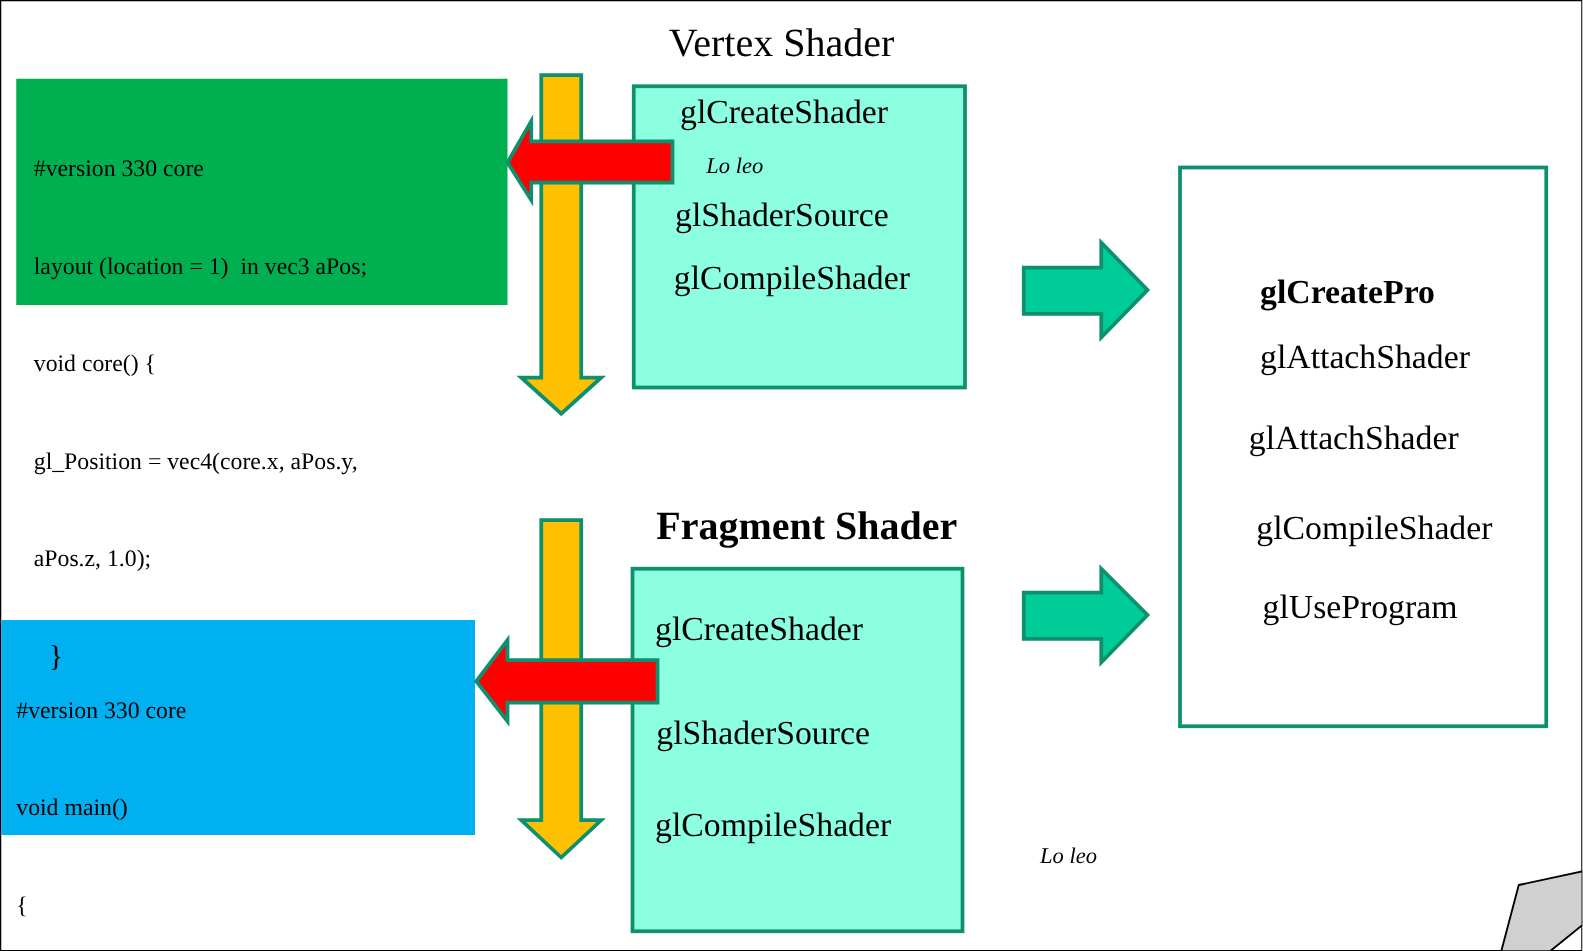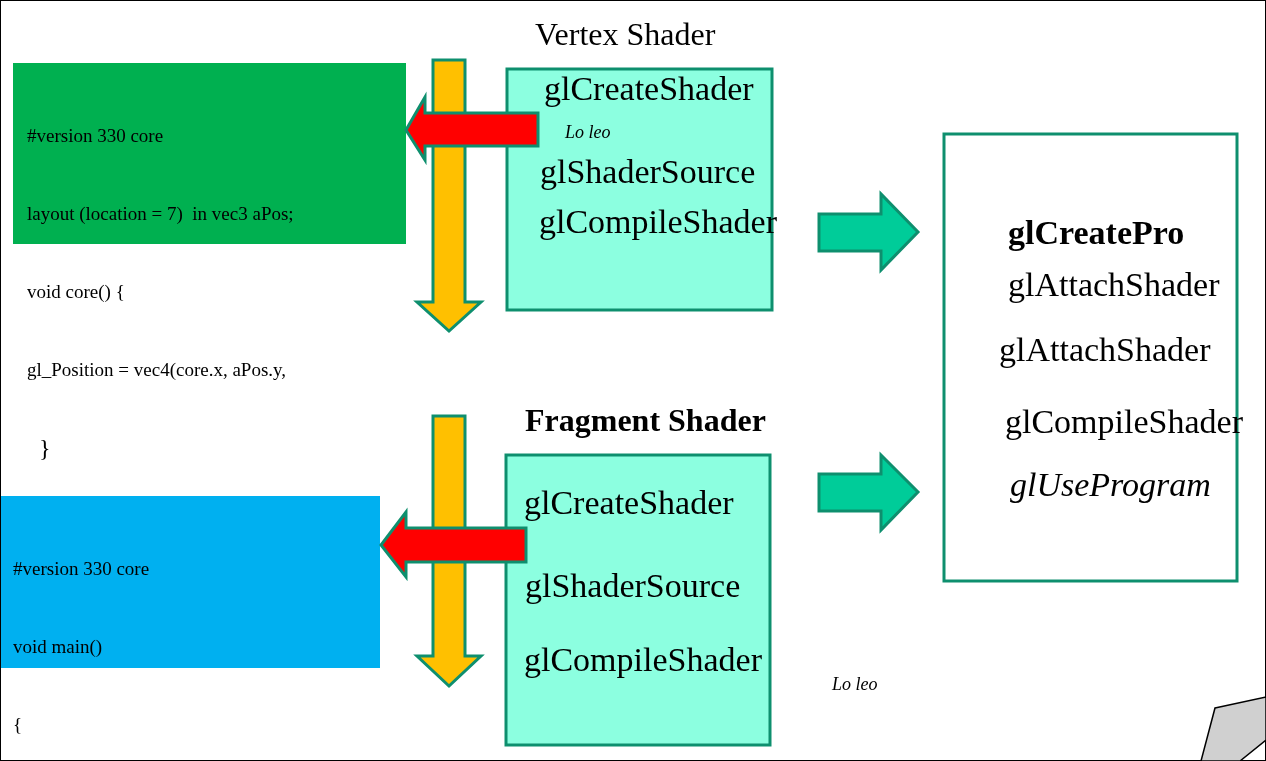--- a/index.html
+++ b/index.html
@@ -14,21 +14,21 @@
     border: 1px solid #000; box-sizing: content-box;
   }
   svg.layer { position: absolute; left: 0; top: 0; }
   .code {
     position: absolute; box-sizing: border-box;
     font-size: 19px; line-height: 26px; white-space: pre;
   }
   .code .line { display: block; }
   .code .brace { font-size: 24px; line-height: 26px; }
   .section-title { position: absolute; font-size: 32px; line-height: 32px; white-space: nowrap; }
-  .fn { position: absolute; font-size: 34px; line-height: 32px; white-space: nowrap; text-align: right; }
+  .fn { position: absolute; font-size: 27px; line-height: 32px; white-space: nowrap; text-align: right; }
   .note { position: absolute; font-size: 18px; line-height: 32px; font-style: italic; white-space: nowrap; }
 </style>
 </head>
 <body>
 
 <div class="frame"></div>
 
 <svg class="layer" width="1266" height="761">
 
   <rect id="vcode-bg" x="13" y="63" width="393" height="181" fill="#00b050"></rect>
@@ -50,23 +50,24 @@
   <polygon id="r1" class="right-arrow" points="819,214 881,214 881,194 918,232 881,270 881,251 819,251" fill="#00cc99" stroke="#0e8f6e" stroke-width="3"></polygon>
   <polygon id="r2" class="right-arrow" points="819,474 881,474 881,455 918,492 881,530 881,511 819,511" fill="#00cc99" stroke="#0e8f6e" stroke-width="3"></polygon>
 
   <rect id="pbox" x="944" y="134" width="293" height="447" fill="#ffffff" stroke="#0e8f6e" stroke-width="3"></rect>
 
   <polygon id="corner" points="1215,708 1266,697 1266,740 1240,761 1201,761" fill="#d0d0d0" stroke="#000000" stroke-width="1.5"></polygon>
 </svg>
 
 <div class="code" style="left:27px; top:71px;">
   <span class="line">#version 330 core</span>
-  <span class="line">layout (location = 7)  in vec3 aPos;</span>
+  <span class="line">layout (location = 1)  in vec3 aPos;</span>
   <span class="line">void core() {</span>
   <span class="line">gl_Position = vec4(core.x, aPos.y,</span>
+  <span class="line">aPos.z, 1.0);</span>
   <span class="line brace">  }</span>
 </div>
 
 <div class="code" style="left:13px; top:504px;">
   <span class="line">#version 330 core</span>
   <span class="line">void main()</span>
   <span class="line">{</span>
   
   
   
@@ -81,15 +82,15 @@
 <div class="fn" style="left:539px; top:206px;">glCompileShader</div>
 
 <div class="fn" style="left:524px; top:487px;">glCreateShader</div>
 <div class="fn" style="left:525px; top:570px;">glShaderSource</div>
 <div class="fn" style="left:524px; top:644px;">glCompileShader</div>
 
 <div class="fn" style="left:1008px; top:217px;font-weight:bold;">glCreatePro</div>
 <div class="fn" style="left:1008px; top:269px;">glAttachShader</div>
 <div class="fn" style="left:999px; top:334px;">glAttachShader</div>
 <div class="fn" style="left:1005px; top:406px;">glCompileShader</div>
-<div class="fn" style="left:1010px; top:469px;font-style:italic;">glUseProgram</div>
+<div class="fn" style="left:1010px; top:469px;">glUseProgram</div>
 
 <div class="note" style="left:832px; top:668px;">Lo leo</div>
 
 </body></html>

